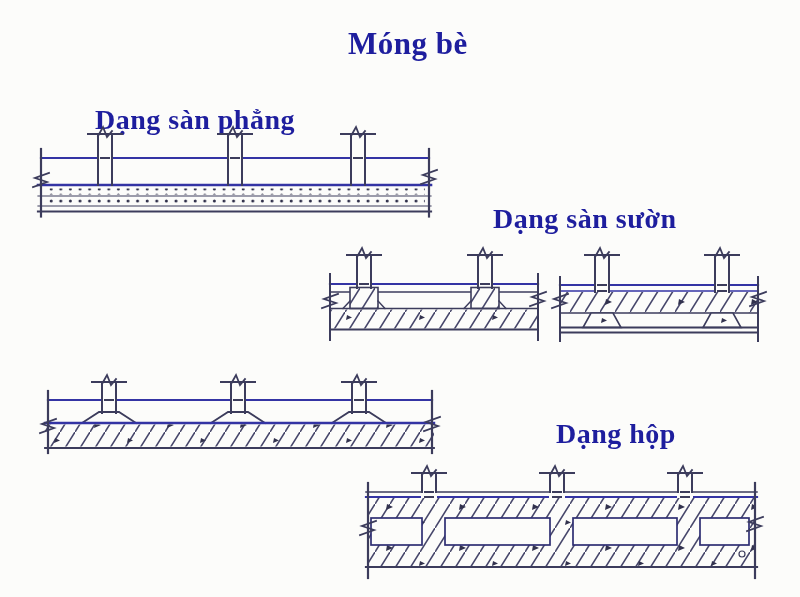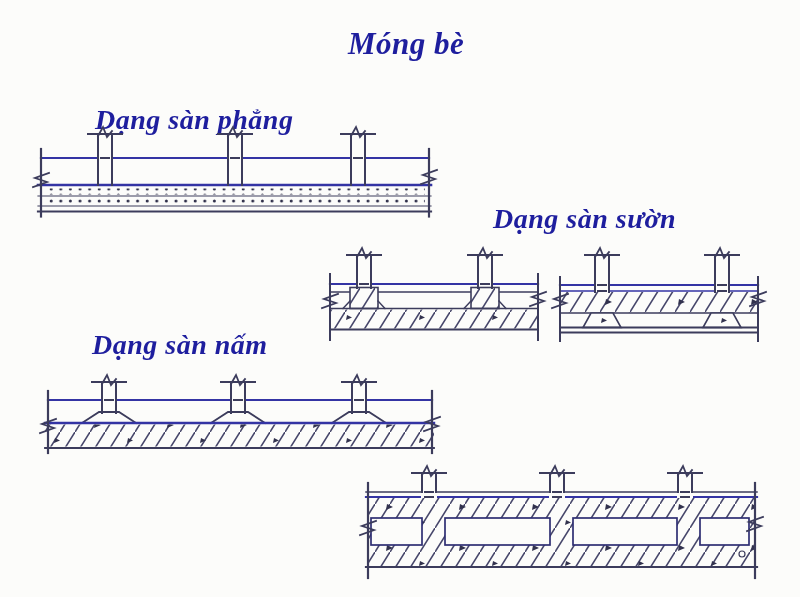--- a/index.html
+++ b/index.html
@@ -9,21 +9,20 @@
     background:#fcfcfa;
     overflow:hidden;
     font-family:"Liberation Serif","DejaVu Serif",serif;
   }
   .heading{
     position:absolute;
     color:#1e1e9e;
     font-weight:bold;
     white-space:nowrap;
     letter-spacing:0.5px;
-    font-style:italic;
   }
   .title{left:348px;top:26px;font-size:31px;}
   .lbl-flat{left:95px;top:84px;font-size:28px;margin-top:20px;}
   .lbl-ribbed{left:477px;top:203px;font-size:28px;margin-left:16px;}
   .lbl-mushroom{left:92px;top:329px;font-size:28px;}
   .lbl-box{left:556px;top:418px;font-size:28px;}
   svg.draw{position:absolute;left:0;top:0;}
   .dk{stroke:#3c3c5c;fill:none;stroke-linecap:square;}
   .bl{stroke:#3434a4;fill:none;stroke-linecap:square;}
   .bgfill{fill:#fcfcfa;stroke:none;}
@@ -32,21 +31,21 @@
   .trap{fill:#fcfcfa;stroke:#3c3c5c;stroke-width:1.6;}
 </style>
 </head>
 <body>
 
 <div class="page">
 
   <div class="heading title">Móng bè</div>
   <div class="heading lbl-flat">Dạng sàn phẳng</div>
   <div class="heading lbl-ribbed">Dạng sàn sườn</div>
-  <div class="heading lbl-mushroom">Dạng sàn nấm</div>
+  <div class="heading lbl-box">Dạng hộp</div>
 
   <svg class="draw" width="800" height="597" viewBox="0 0 800 597">
     <defs>
       <pattern id="phatch" width="15" height="24" patternUnits="userSpaceOnUse">
         <line x1="0" y1="24" x2="15" y2="0" stroke="#46466a" stroke-width="1.6"></line>
       </pattern>
       <pattern id="pagg" width="73" height="41" patternUnits="userSpaceOnUse">
         <path d="M22 12 l6 3 -7 3 z" fill="#32324e"></path>
         <path d="M55 28 l5 2.5 -6 2.5 z" fill="#32324e"></path>
       </pattern>

